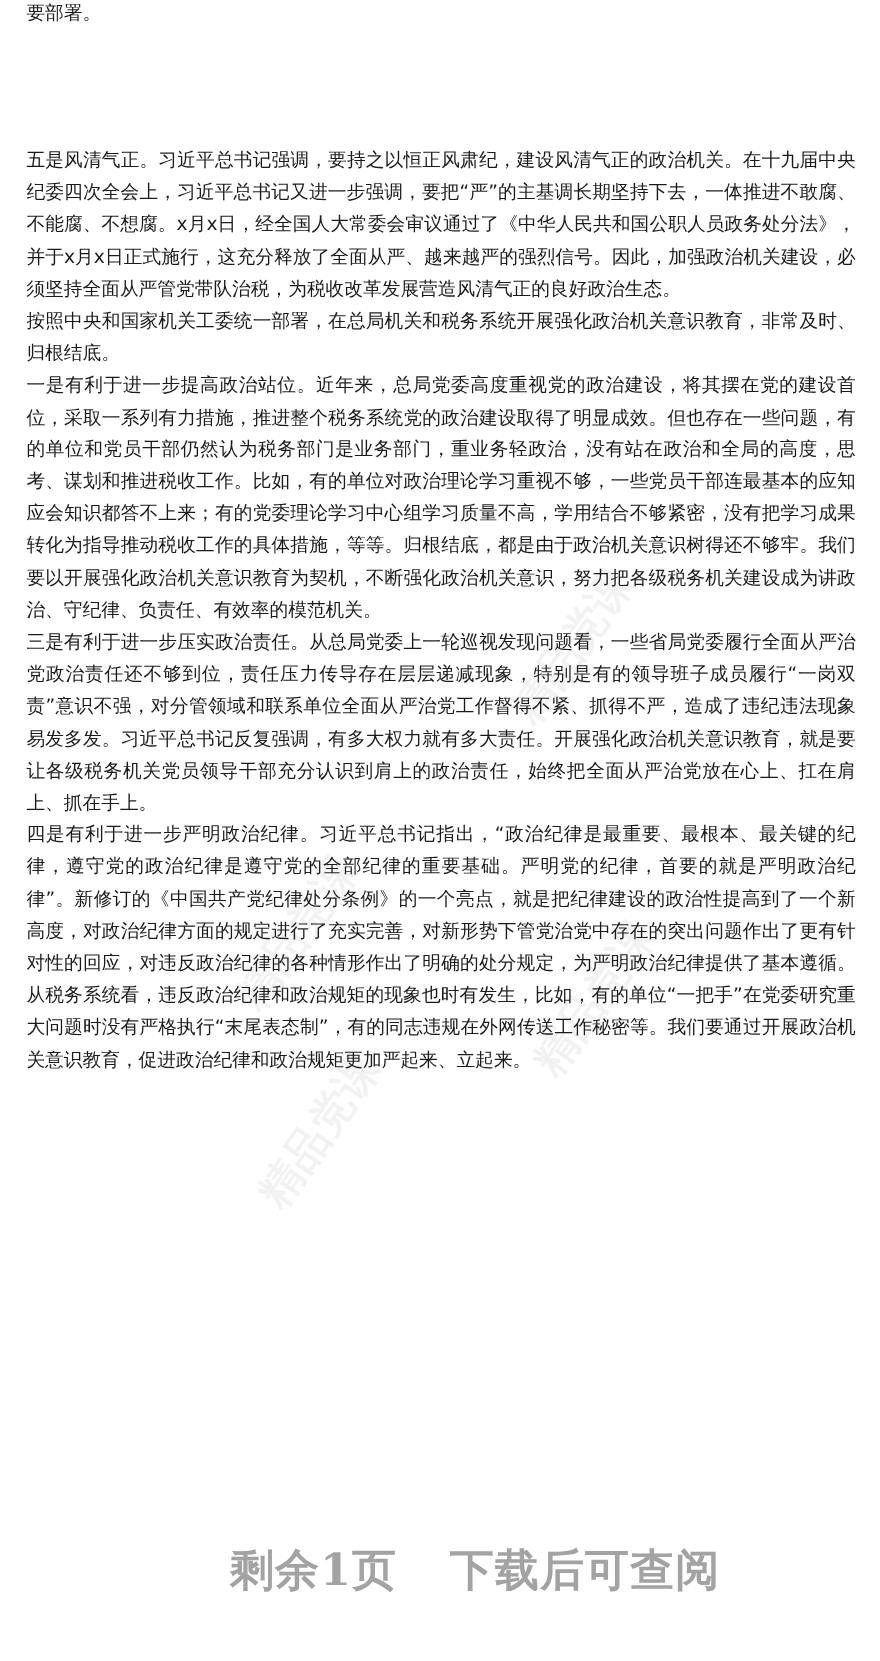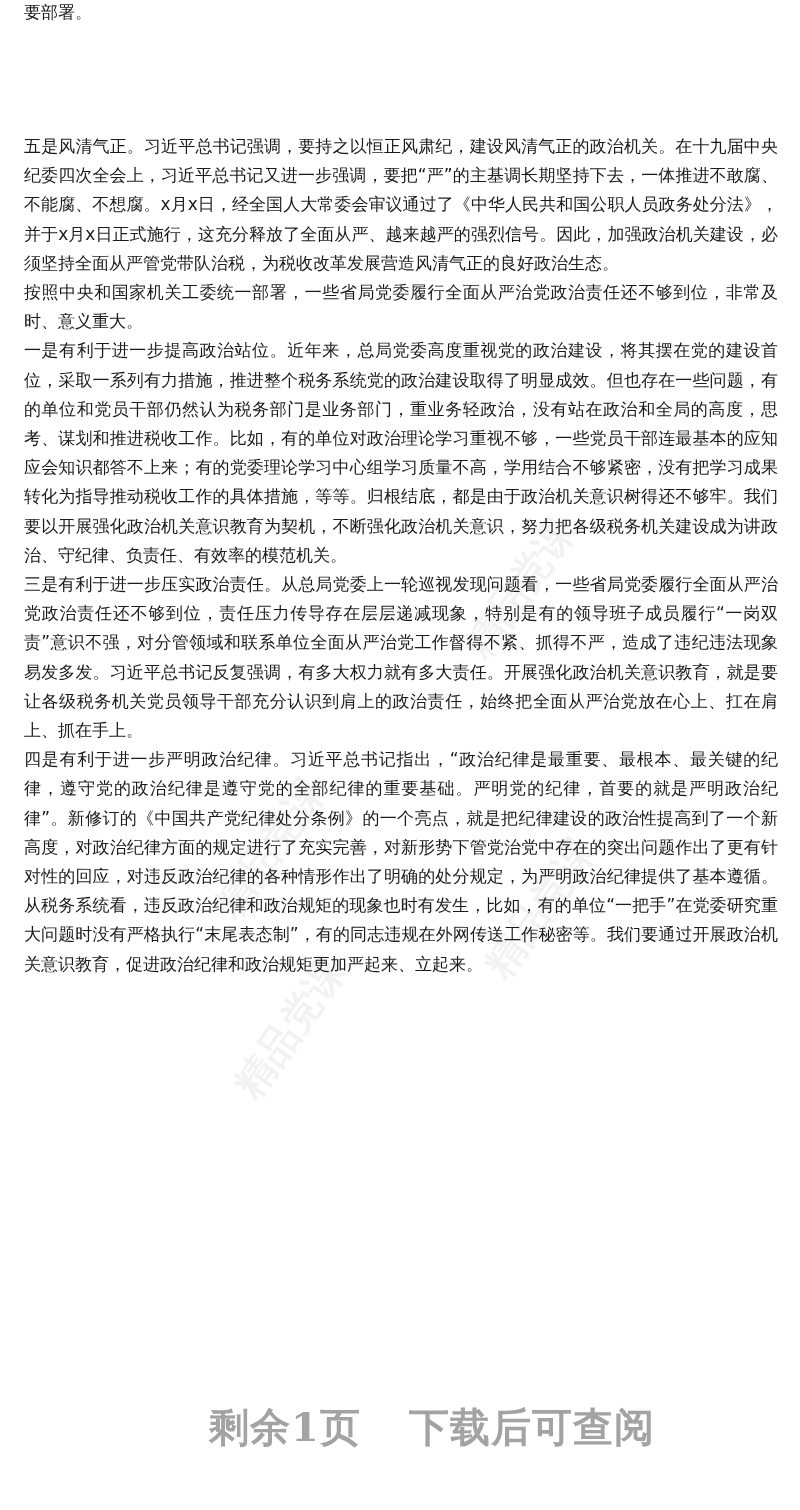--- a/index.html
+++ b/index.html
@@ -24,21 +24,21 @@
 
   <div class="watermark" style="left:440px; top:560px;">精品党课</div>
   <div class="watermark" style="left:190px; top:820px;">精品党课</div>
   <div class="watermark" style="left:460px; top:880px;">精品党课</div>
   <div class="watermark" style="left:210px; top:1000px;">精品党课</div>
 
   <div class="line-top">要部署。</div>
 
   <div class="content">
     <p>五是风清气正。习近平总书记强调，要持之以恒正风肃纪，建设风清气正的政治机关。在十九届中央纪委四次全会上，习近平总书记又进一步强调，要把“严”的主基调长期坚持下去，一体推进不敢腐、不能腐、不想腐。x月x日，经全国人大常委会审议通过了《中华人民共和国公职人员政务处分法》，并于x月x日正式施行，这充分释放了全面从严、越来越严的强烈信号。因此，加强政治机关建设，必须坚持全面从严管党带队治税，为税收改革发展营造风清气正的良好政治生态。</p>
-    <p>按照中央和国家机关工委统一部署，一些省局党委履行全面从严治党政治责任还不够到位，非常及时、意义重大。</p>
+    <p>按照中央和国家机关工委统一部署，在总局机关和税务系统开展强化政治机关意识教育，非常及时、归根结底。</p>
     <p>一是有利于进一步提高政治站位。近年来，总局党委高度重视党的政治建设，将其摆在党的建设首位，采取一系列有力措施，推进整个税务系统党的政治建设取得了明显成效。但也存在一些问题，有的单位和党员干部仍然认为税务部门是业务部门，重业务轻政治，没有站在政治和全局的高度，思考、谋划和推进税收工作。比如，有的单位对政治理论学习重视不够，一些党员干部连最基本的应知应会知识都答不上来；有的党委理论学习中心组学习质量不高，学用结合不够紧密，没有把学习成果转化为指导推动税收工作的具体措施，等等。归根结底，都是由于政治机关意识树得还不够牢。我们要以开展强化政治机关意识教育为契机，不断强化政治机关意识，努力把各级税务机关建设成为讲政治、守纪律、负责任、有效率的模范机关。</p>
     <p>三是有利于进一步压实政治责任。从总局党委上一轮巡视发现问题看，一些省局党委履行全面从严治党政治责任还不够到位，责任压力传导存在层层递减现象，特别是有的领导班子成员履行“一岗双责”意识不强，对分管领域和联系单位全面从严治党工作督得不紧、抓得不严，造成了违纪违法现象易发多发。习近平总书记反复强调，有多大权力就有多大责任。开展强化政治机关意识教育，就是要让各级税务机关党员领导干部充分认识到肩上的政治责任，始终把全面从严治党放在心上、扛在肩上、抓在手上。</p>
     <p>四是有利于进一步严明政治纪律。习近平总书记指出，“政治纪律是最重要、最根本、最关键的纪律，遵守党的政治纪律是遵守党的全部纪律的重要基础。严明党的纪律，首要的就是严明政治纪律”。新修订的《中国共产党纪律处分条例》的一个亮点，就是把纪律建设的政治性提高到了一个新高度，对政治纪律方面的规定进行了充实完善，对新形势下管党治党中存在的突出问题作出了更有针对性的回应，对违反政治纪律的各种情形作出了明确的处分规定，为严明政治纪律提供了基本遵循。从税务系统看，违反政治纪律和政治规矩的现象也时有发生，比如，有的单位“一把手”在党委研究重大问题时没有严格执行“末尾表态制”，有的同志违规在外网传送工作秘密等。我们要通过开展政治机关意识教育，促进政治纪律和政治规矩更加严起来、立起来。</p>
   </div>
 
   <div class="footer-banner">
     <span>剩余1页</span><span>下载后可查阅</span>
   </div>
 
 </div>

